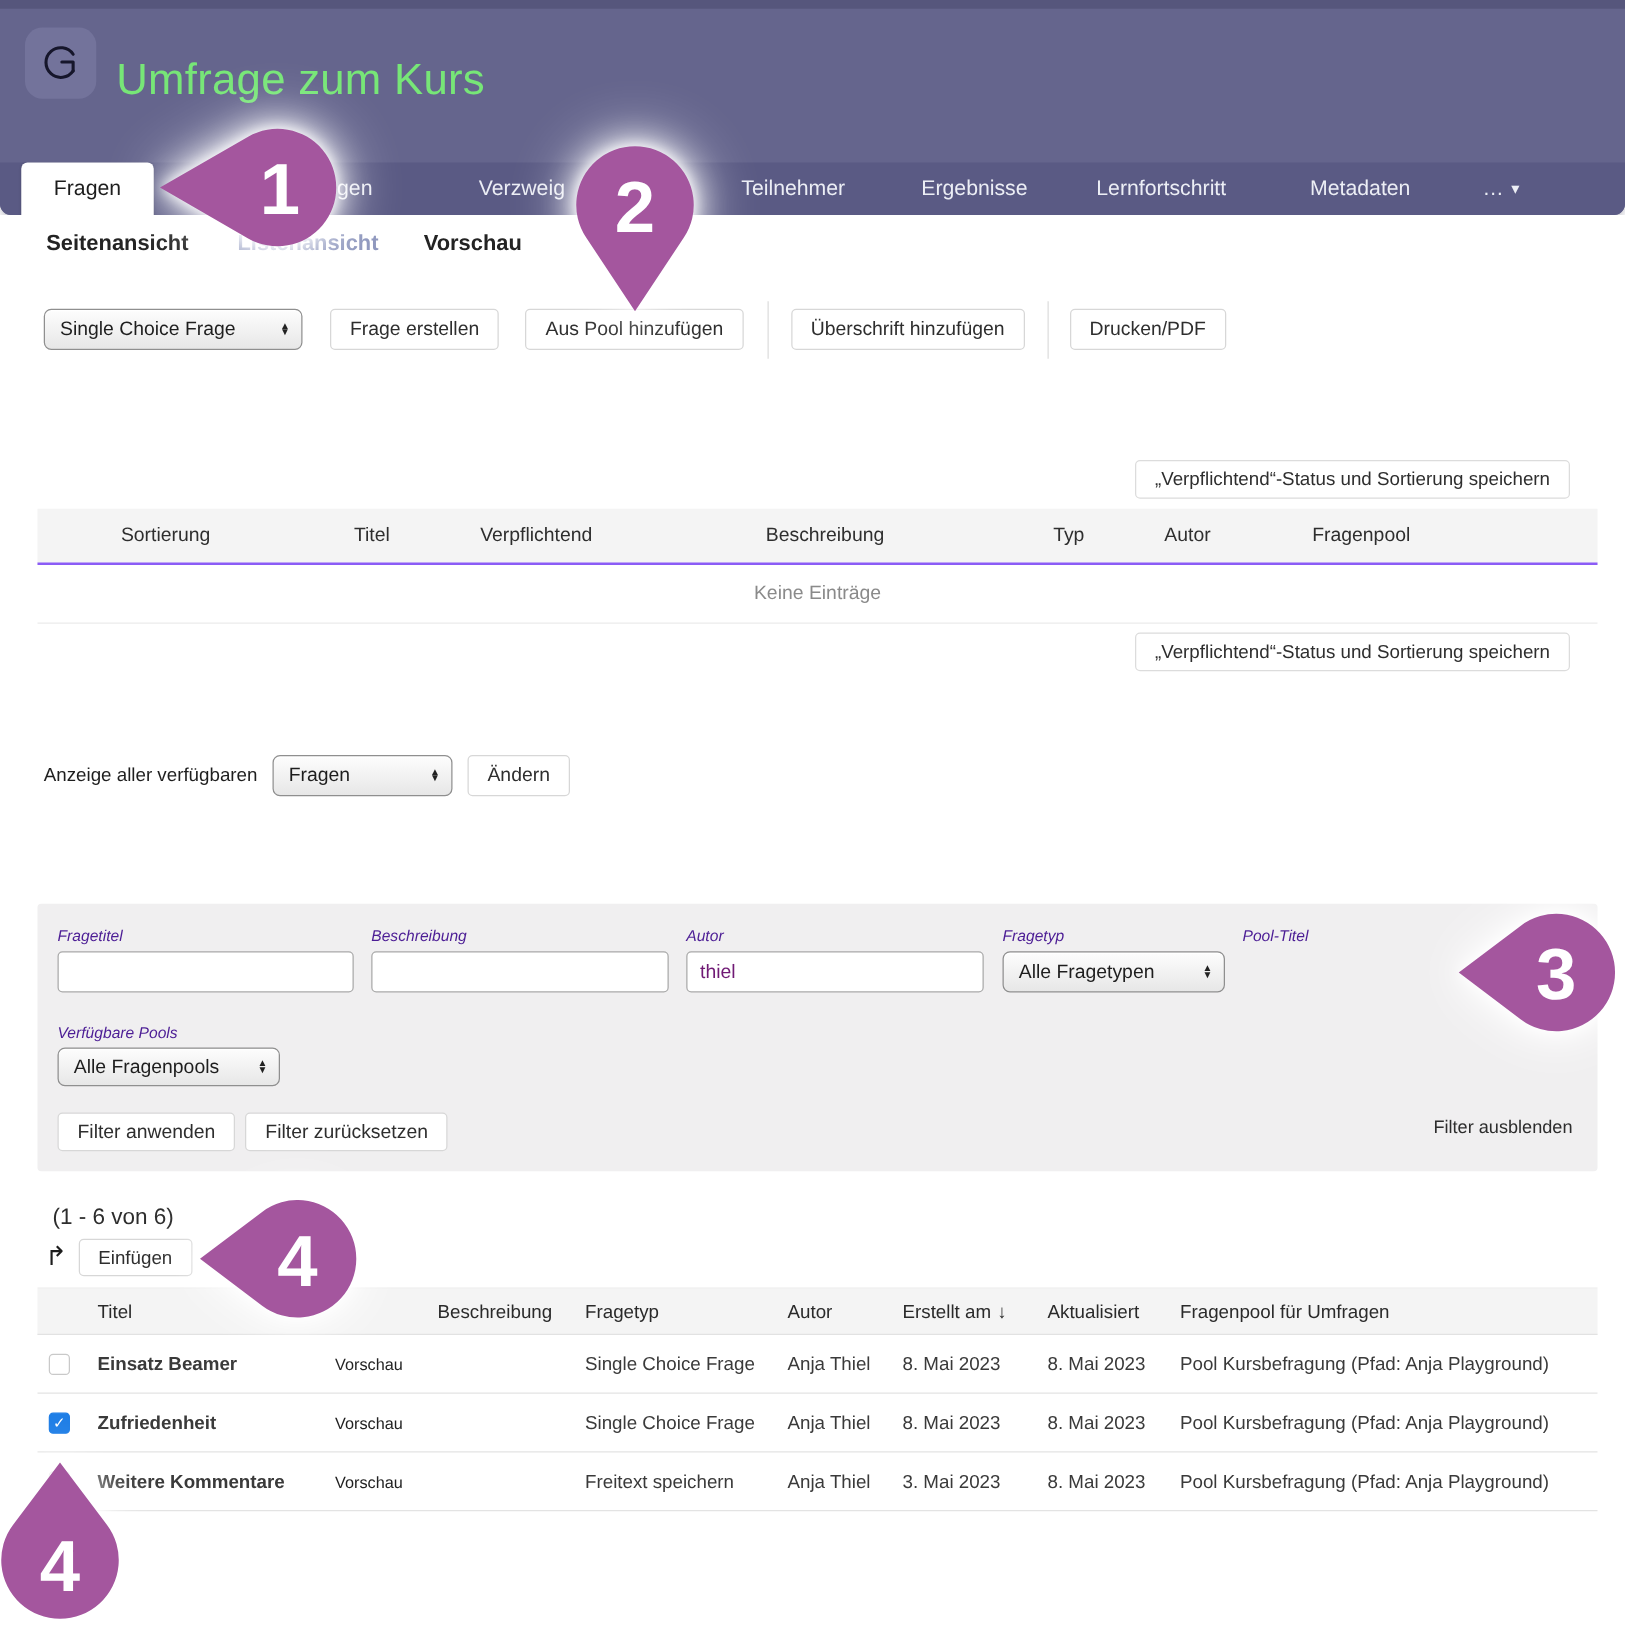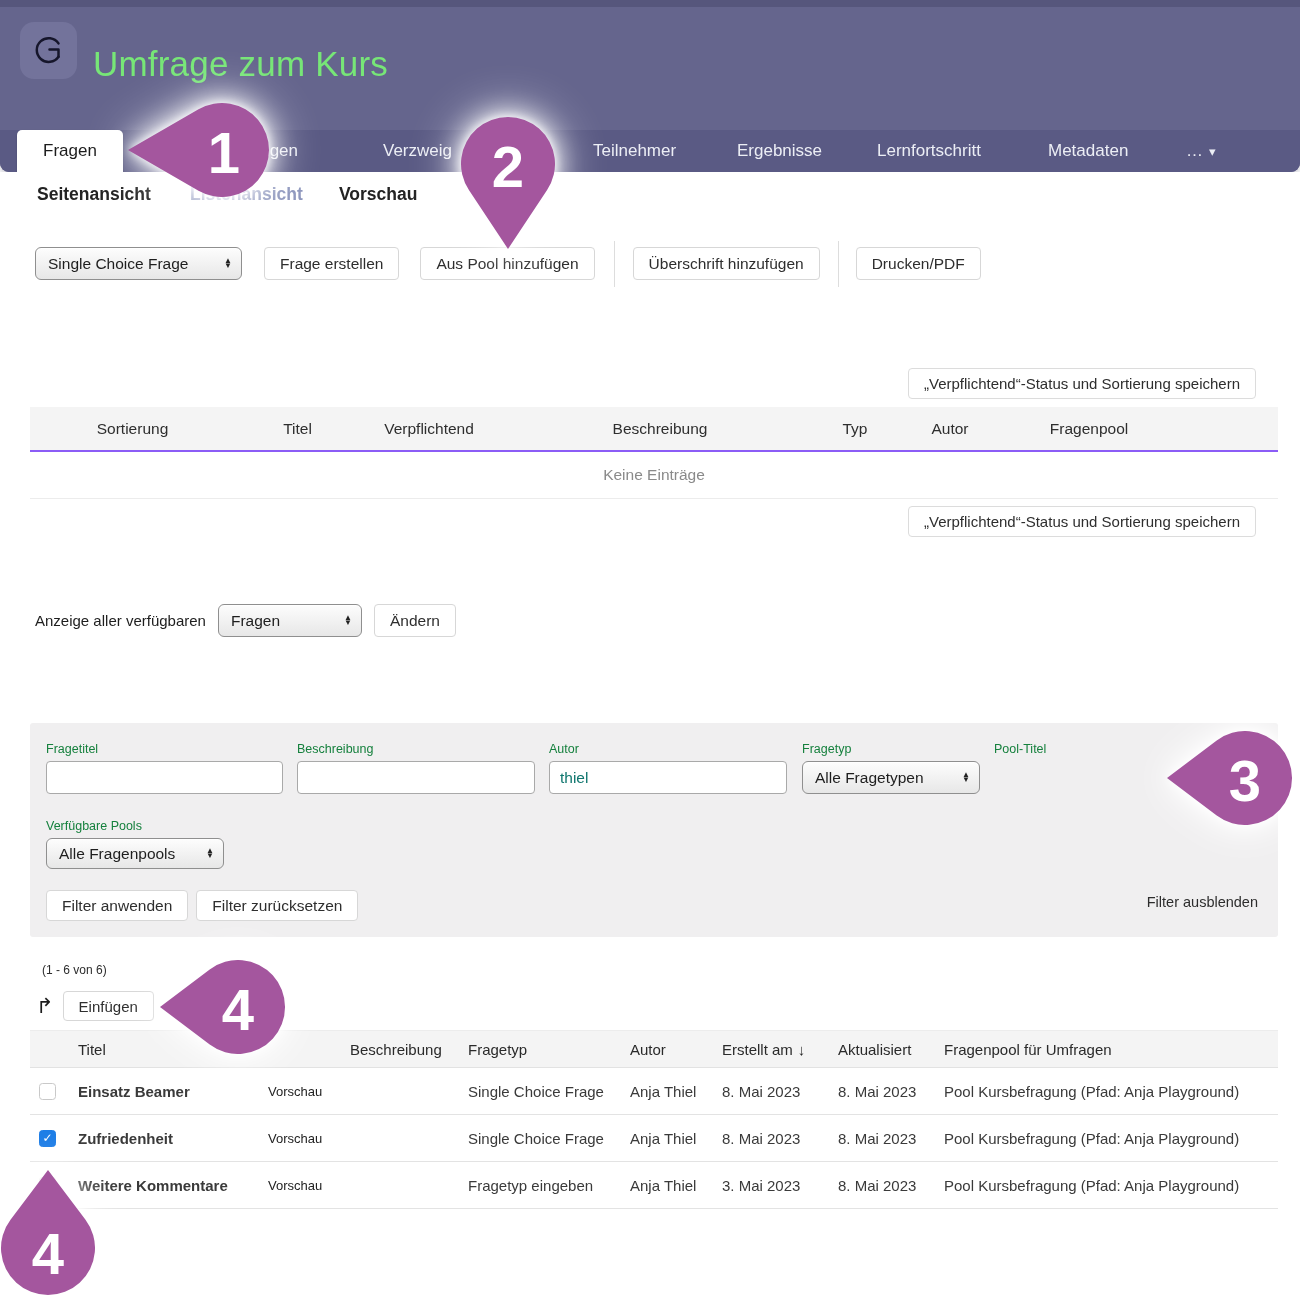--- a/index.html
+++ b/index.html
@@ -36,21 +36,21 @@
          background:#fff; border:1px solid #d7d7d7; border-radius:4px;
          font-size:15.5px; color:#2e2e2e; padding:0 15px; height:33px;
          white-space:nowrap; cursor:pointer; }
   .select { display:inline-flex; align-items:center; gap:10px;
             background:linear-gradient(#fdfdfd,#e7e7e7);
             border:1px solid #8f8f8f; border-radius:6px; height:33px;
             padding:0 9px 0 12px; font-size:15.5px; color:#1e1e1e;
             box-shadow:inset 0 1px 0 #fff; cursor:pointer; white-space:nowrap; }
   .spin { display:flex; flex-direction:column; line-height:.62; font-size:8px; color:#222; margin-left:auto; }
   .tfield { background:#fff; border:1px solid #a9a9a9; border-radius:4px;
-            height:33px; font-size:15.5px; color:#0f766e; padding:0 10px;
+            height:33px; font-size:15.5px; color:#701a75; padding:0 10px;
             font-family:inherit; }
 
   
   .toolbar { position:absolute; left:35px; top:247px; height:33px; display:flex; align-items:center; }
   .toolbar .select { width:207px; }
   .vdiv { width:1px; height:46px; background:#ddd; align-self:center; }
 
   
   .save-mandatory { position:absolute; right:44px; height:31px; font-size:15px; border-color:#dcdcdc; }
 
@@ -64,27 +64,27 @@
 
   
   .display-row { position:absolute; left:35px; top:604px; display:flex; align-items:center; gap:12px; }
   .display-row .lbl { font-size:15px; color:#1e1e1e; }
   .display-row .select { width:144px; }
 
   
   .filter-panel { position:absolute; left:30px; top:723px; width:1248px; height:214px;
                   background:#f0eff0; border-radius:3px; }
   .ffield { position:absolute; }
-  .ffield .flabel { font-size:12.5px; color:#15803d; margin-bottom:5px; display:block; }
+  .ffield .flabel { font-size:12.5px; font-style:italic; color:#4c1d95; margin-bottom:5px; display:block; }
   .filter-btns { position:absolute; left:16px; top:167px; display:flex; gap:8px; }
   .filter-btns .btn { height:31px; }
   .filter-hide { position:absolute; right:20px; top:171px; font-size:14.5px; color:#2d2d2d; cursor:pointer; }
 
   
-  .count-line { position:absolute; left:42px; top:963px; font-size:12px; color:#2d2d2d; }
+  .count-line { position:absolute; left:42px; top:963px; font-size:18px; color:#2d2d2d; }
   .insert-row { position:absolute; left:36px; top:991px; display:flex; align-items:center; gap:9px; }
   .insert-icon { font-size:21px; color:#1d1d1d; line-height:1; transform:translateY(-1px); }
   .insert-row .btn { height:30px; font-size:15px; }
 
   .table2 { position:absolute; left:30px; top:1030px; width:1248px; border-top:1px solid #ececec; }
   .t2-grid { display:grid; grid-template-columns:40px 190px 82px 118px 162px 92px 116px 106px 1fr;
              align-items:center; }
   .t2-head { background:#f4f4f4; height:37px; border-bottom:1px solid #e2e2e2; }
   .t2-head > div { font-size:15px; color:#2a2a2a; padding-left:8px; white-space:nowrap; cursor:pointer; }
   .t2-row { height:47px; border-bottom:1px solid #e3e3e3; }
@@ -285,21 +285,21 @@
     <div>Pool Kursbefragung (Pfad: Anja Playground)</div>
   </div>
 
   <div class="t2-grid t2-row">
     <div style="padding-left:0;">
         <span class="cbx"></span>
       </div>
     <div class="cell-title">Weitere Kommentare</div>
     <div class="cell-preview">Vorschau</div>
     <div></div>
-    <div>Fragetyp eingeben</div>
+    <div>Freitext speichern</div>
     <div>Anja Thiel</div>
     <div>3. Mai 2023</div>
     <div>8. Mai 2023</div>
     <div>Pool Kursbefragung (Pfad: Anja Playground)</div>
   </div>
 </div>
 
 <svg class="callout" style="left:126px; top:100px;" width="176" height="100" viewBox="0 0 176 100">
   <path d="M2,50 L72.5,9.3 A47,47 0 1 1 72.5,90.7 Z" fill="#a4569e"></path>
   <text x="98" y="52" font-size="58" text-anchor="middle" dominant-baseline="central">1</text>

